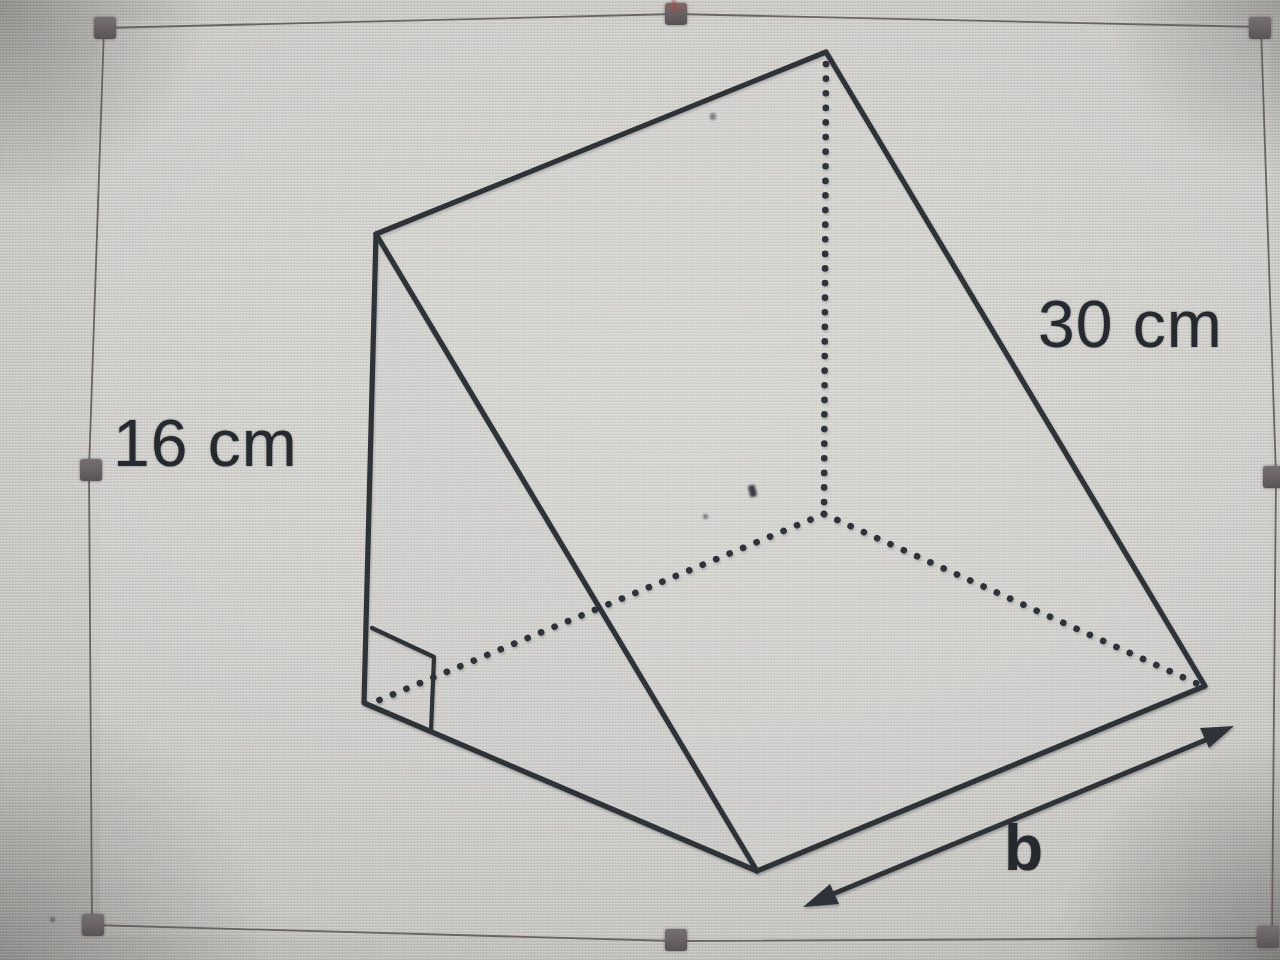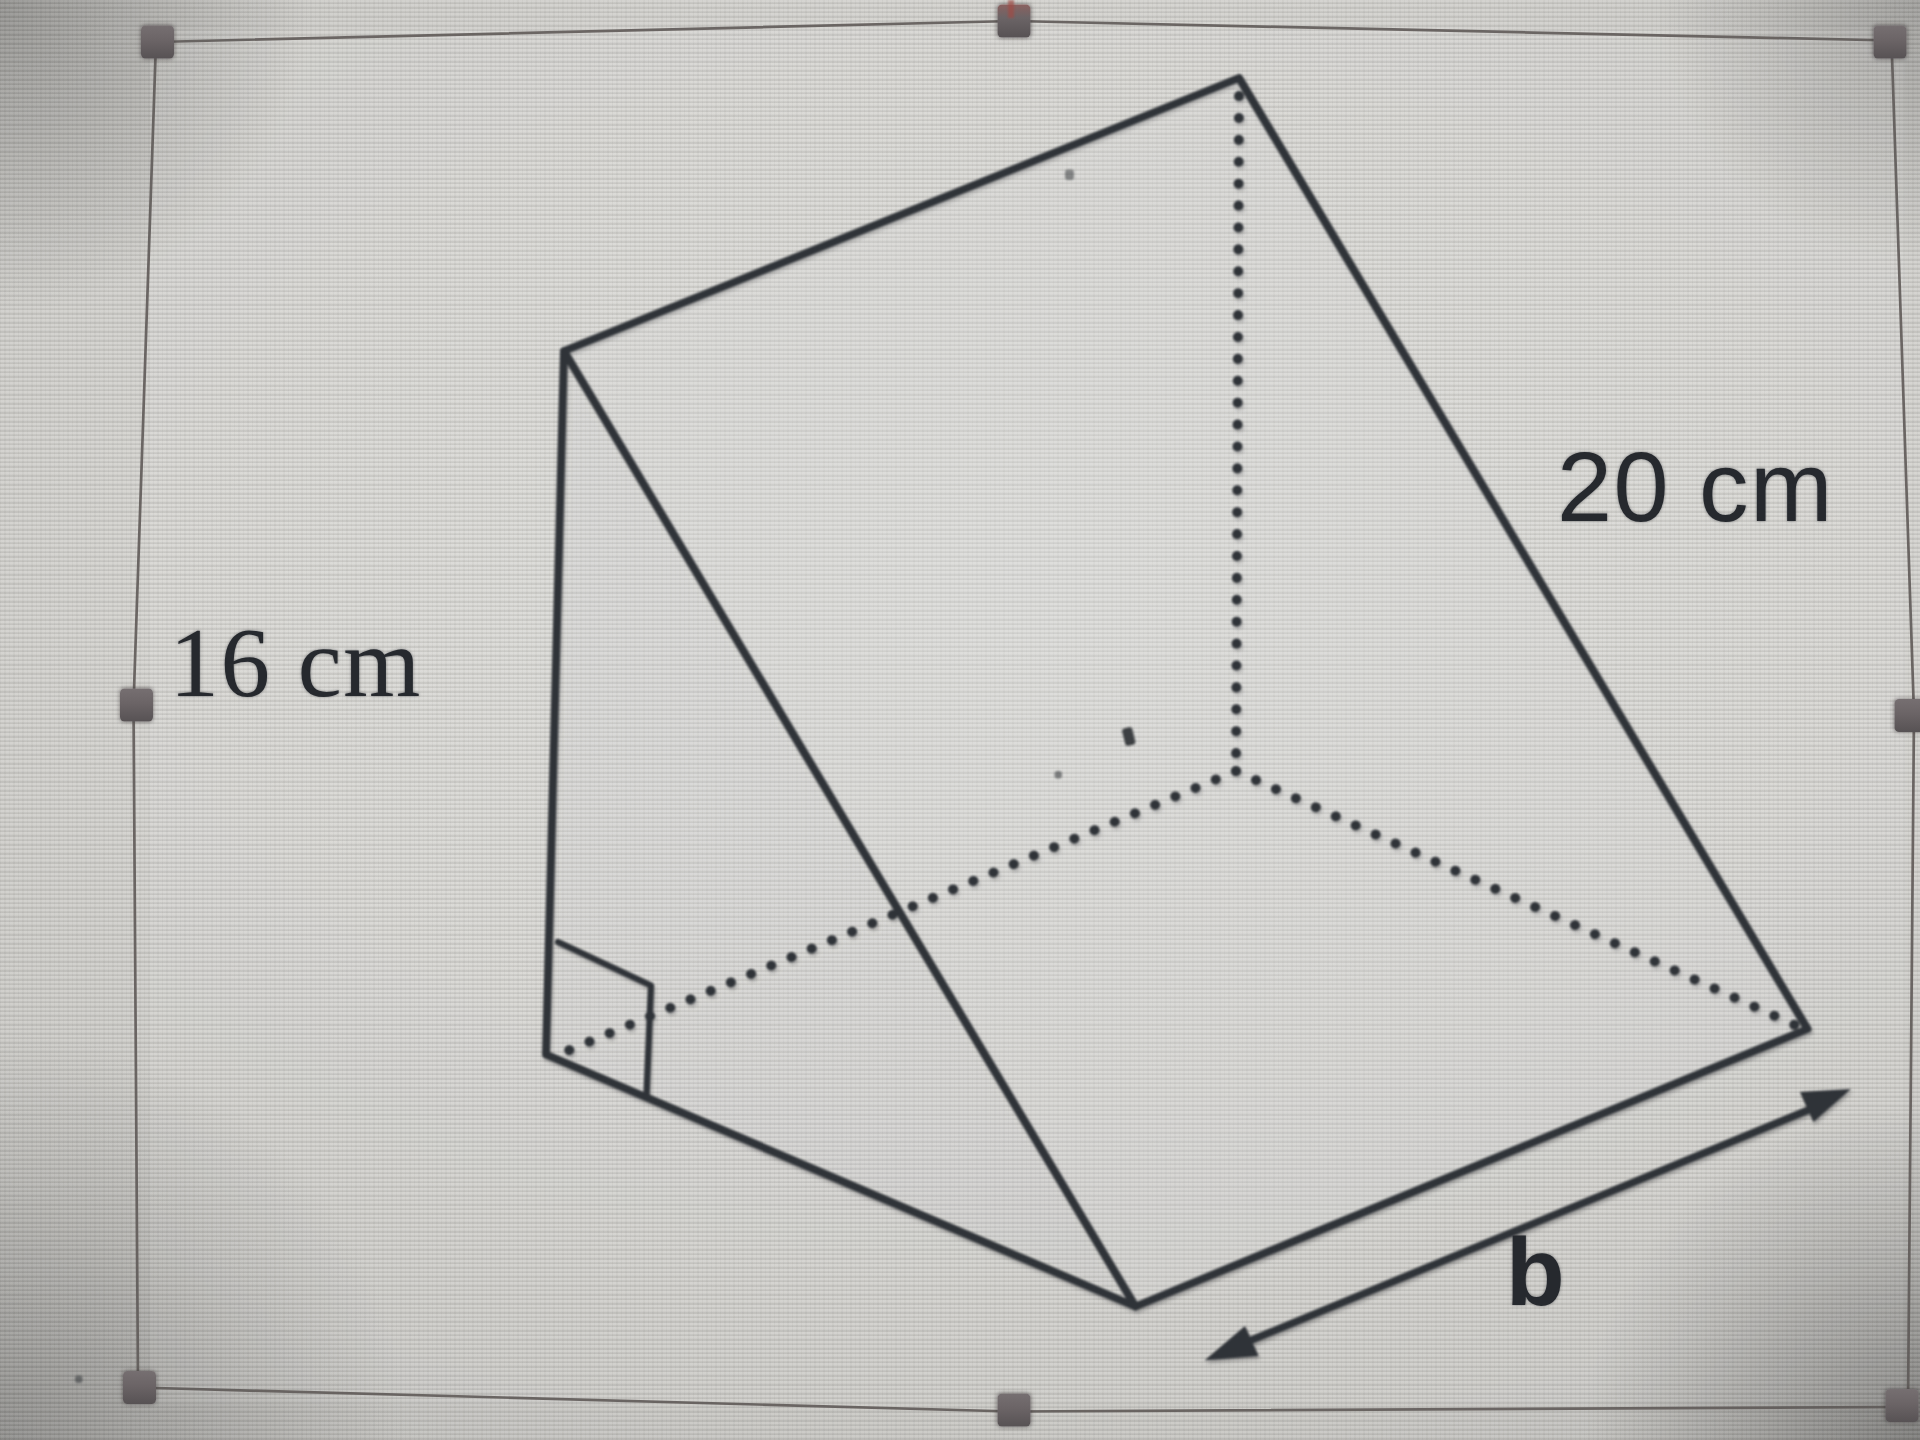--- a/index.html
+++ b/index.html
@@ -26,21 +26,21 @@
   svg.layer{position:absolute;left:0;top:0;width:1280px;height:960px;}
   .sel-svg{filter:blur(0.3px);}
   .prism-svg{filter:blur(0.55px) drop-shadow(1px 2px 1px rgba(70,70,72,0.35));}
   .label{
     position:absolute;color:#26292e;line-height:1;
     font-size:66px;letter-spacing:1px;
     text-shadow:0 0 2px rgba(45,48,52,0.55);
     filter:blur(0.35px);
     white-space:nowrap;
   }
-  .label-height{left:113px;top:410px;font-family:Liberation Serif, serif;}
+  .label-height{left:113px;top:410px;}
   .label-slant{left:1038px;top:291px;}
   .label-depth{left:1004px;top:816px;font-weight:bold;font-size:64px;}
   .handle{
     position:absolute;width:22px;height:22px;border-radius:3px;
     background:linear-gradient(180deg,#766f71 0%,#6b6466 45%,#575254 100%);
     box-shadow:0 0 3px rgba(55,50,52,0.6);
     filter:blur(0.5px);
   }
   .h-tl{left:94px;top:17px;}
   .h-tm{left:665px;top:3px;background:linear-gradient(180deg,#8a6160 0%,#6b6466 40%,#575254 100%);}
@@ -91,21 +91,21 @@
     <g>
       <line x1="828" y1="896" x2="1208" y2="739" fill="none" stroke-width="5" stroke-linecap="round" stroke="#2f3338"></line>
       <g stroke="none" fill="#2f3338">
         <polygon points="803,907 839,904 830,884"></polygon>
         <polygon points="1234,726 1209,748 1200,728"></polygon>
       </g>
     </g>
   </svg>
 
   <div class="label label-height">16 cm</div>
-  <div class="label label-slant">20 cm</div>
+  <div class="label label-slant">30 cm</div>
   <div class="label label-depth">b</div>
 
   <div class="handle h-tl"></div>
   <div class="handle h-tm"></div>
   <div class="handle h-tr"></div>
   <div class="handle h-ml"></div>
   <div class="handle h-mr"></div>
   <div class="handle h-bl"></div>
   <div class="handle h-bm"></div>
   <div class="handle h-br"></div>

